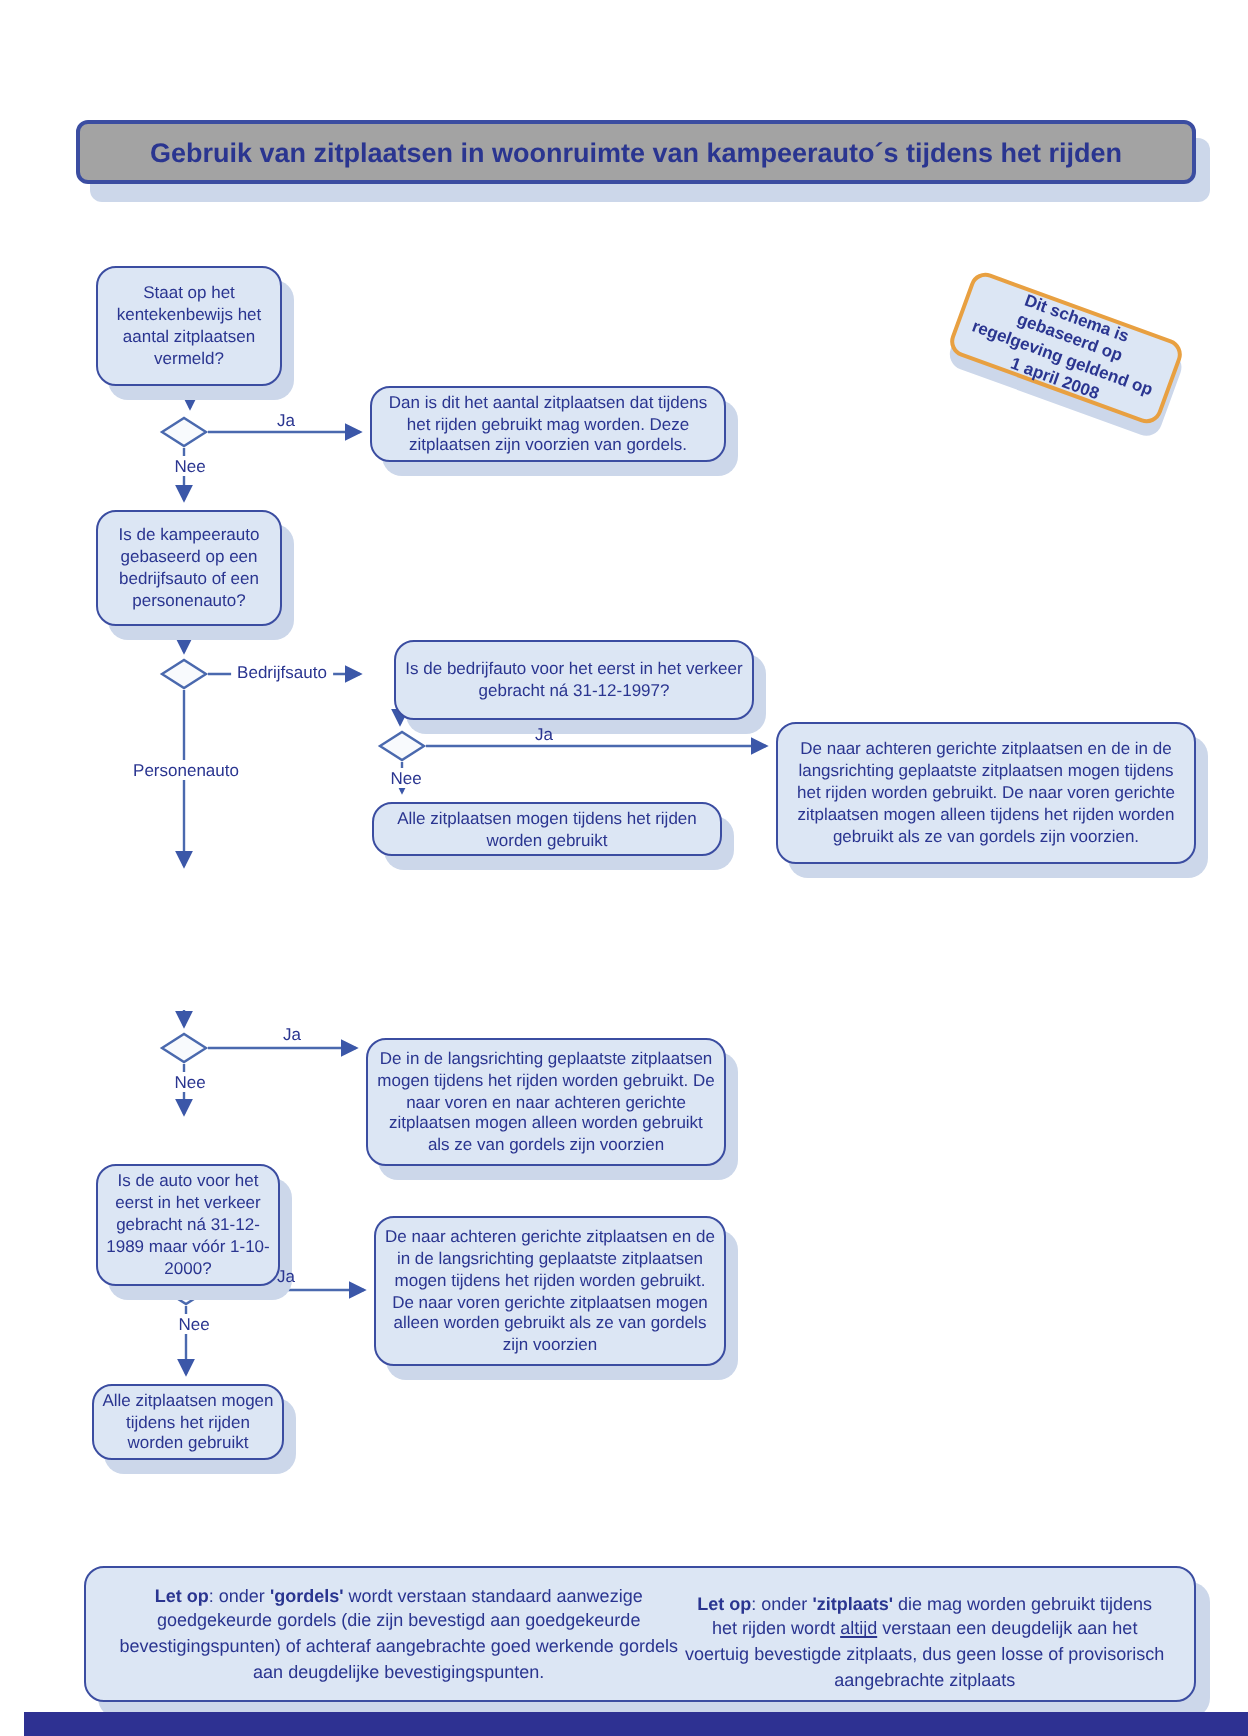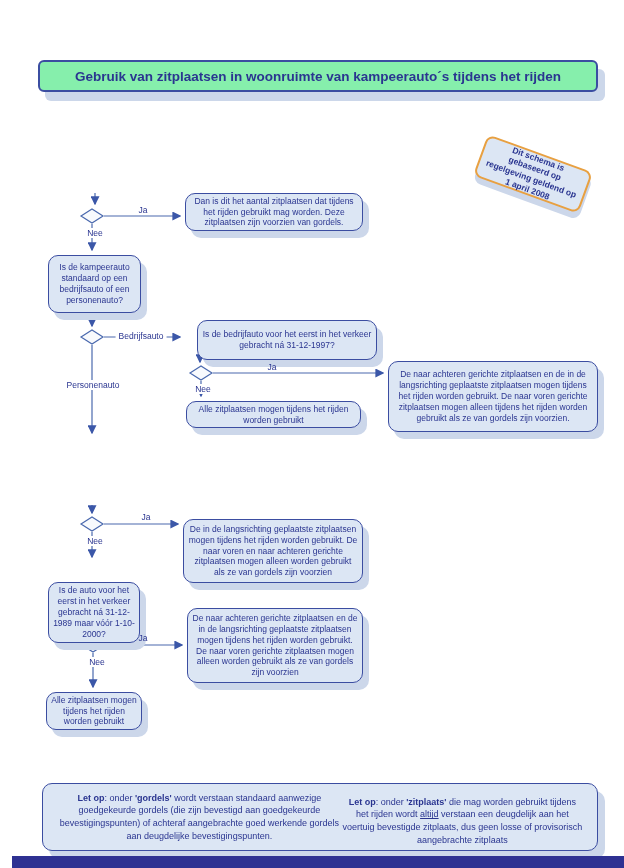--- a/index.html
+++ b/index.html
@@ -10,21 +10,21 @@
   svg.connectors{position:absolute;left:0;top:0;width:624px;height:868px;z-index:1;}
   .box{
     position:absolute;z-index:2;box-sizing:border-box;
     background:#dce6f4;border:1.5px solid #3b4da1;border-radius:10px;
     display:flex;align-items:center;justify-content:center;text-align:center;
     font-size:8.5px;line-height:1.28;color:#2a3590;
     box-shadow:6px 7px 0 0 #ccd7ea;padding:2px 4px;
   }
   .titlebox{
     position:absolute;left:38px;top:60px;width:560px;height:32px;z-index:2;box-sizing:border-box;
-    background:#86efac;border:2px solid #3b4da1;border-radius:6px;
+    background:#a3a3a3;border:2px solid #3b4da1;border-radius:6px;
     display:flex;align-items:center;justify-content:center;text-align:center;
     font-size:13.5px;font-weight:bold;color:#2a3590;
     box-shadow:7px 9px 0 0 #ccd7ea;
   }
   .note{
     position:absolute;left:477px;top:152px;width:112px;height:44px;z-index:2;box-sizing:border-box;
     background:#dce6f4;border:2px solid #e8a041;border-radius:8px;
     display:flex;align-items:center;justify-content:center;text-align:center;
     font-size:8.5px;font-weight:bold;line-height:1.25;color:#2a3590;
     transform:rotate(20deg);box-shadow:2px 6px 0 0 #ccd7ea;padding:2px 5px;
@@ -93,22 +93,23 @@
       <polygon points="190,373 201,366 212,373 201,380"></polygon>
       <polygon points="81,524 92,517 103,524 92,531"></polygon>
       <polygon points="82,645 93,638 104,645 93,652"></polygon>
     </g>
   </svg>
 
   <div class="titlebox">Gebruik van zitplaatsen in woonruimte van kampeerauto´s tijdens het rijden</div>
 
   <div class="note">Dit schema is gebaseerd op regelgeving geldend op 1 april 2008</div>
 
+  <div class="box q1">Staat op het kentekenbewijs het aantal zitplaatsen vermeld?</div>
   <div class="box a1">Dan is dit het aantal zitplaatsen dat tijdens het rijden gebruikt mag worden. Deze zitplaatsen zijn voorzien van gordels.</div>
-  <div class="box q2">Is de kampeerauto standaard op een bedrijfsauto of een personenauto?</div>
+  <div class="box q2">Is de kampeerauto gebaseerd op een bedrijfsauto of een personenauto?</div>
   <div class="box q3">Is de bedrijfauto voor het eerst in het verkeer gebracht ná 31-12-1997?</div>
   <div class="box a2">De naar achteren gerichte zitplaatsen en de in de langsrichting geplaatste zitplaatsen mogen tijdens het rijden worden gebruikt. De naar voren gerichte zitplaatsen mogen alleen tijdens het rijden worden gebruikt als ze van gordels zijn voorzien.</div>
   <div class="box a3">Alle zitplaatsen mogen tijdens het rijden worden gebruikt</div>
   <div class="box a4">De in de langsrichting geplaatste zitplaatsen mogen tijdens het rijden worden gebruikt. De naar voren en naar achteren gerichte zitplaatsen mogen alleen worden gebruikt als ze van gordels zijn voorzien</div>
   <div class="box q5">Is de auto voor het eerst in het verkeer gebracht ná 31-12-1989 maar vóór 1-10-2000?</div>
   <div class="box a5">De naar achteren gerichte zitplaatsen en de in de langsrichting geplaatste zitplaatsen mogen tijdens het rijden worden gebruikt. De naar voren gerichte zitplaatsen mogen alleen worden gebruikt als ze van gordels zijn voorzien</div>
   <div class="box a6">Alle zitplaatsen mogen tijdens het rijden worden gebruikt</div>
 
   <div class="lbl" style="left:143px;top:210px;">Ja</div>
   <div class="lbl bg" style="left:95px;top:233px;">Nee</div>

